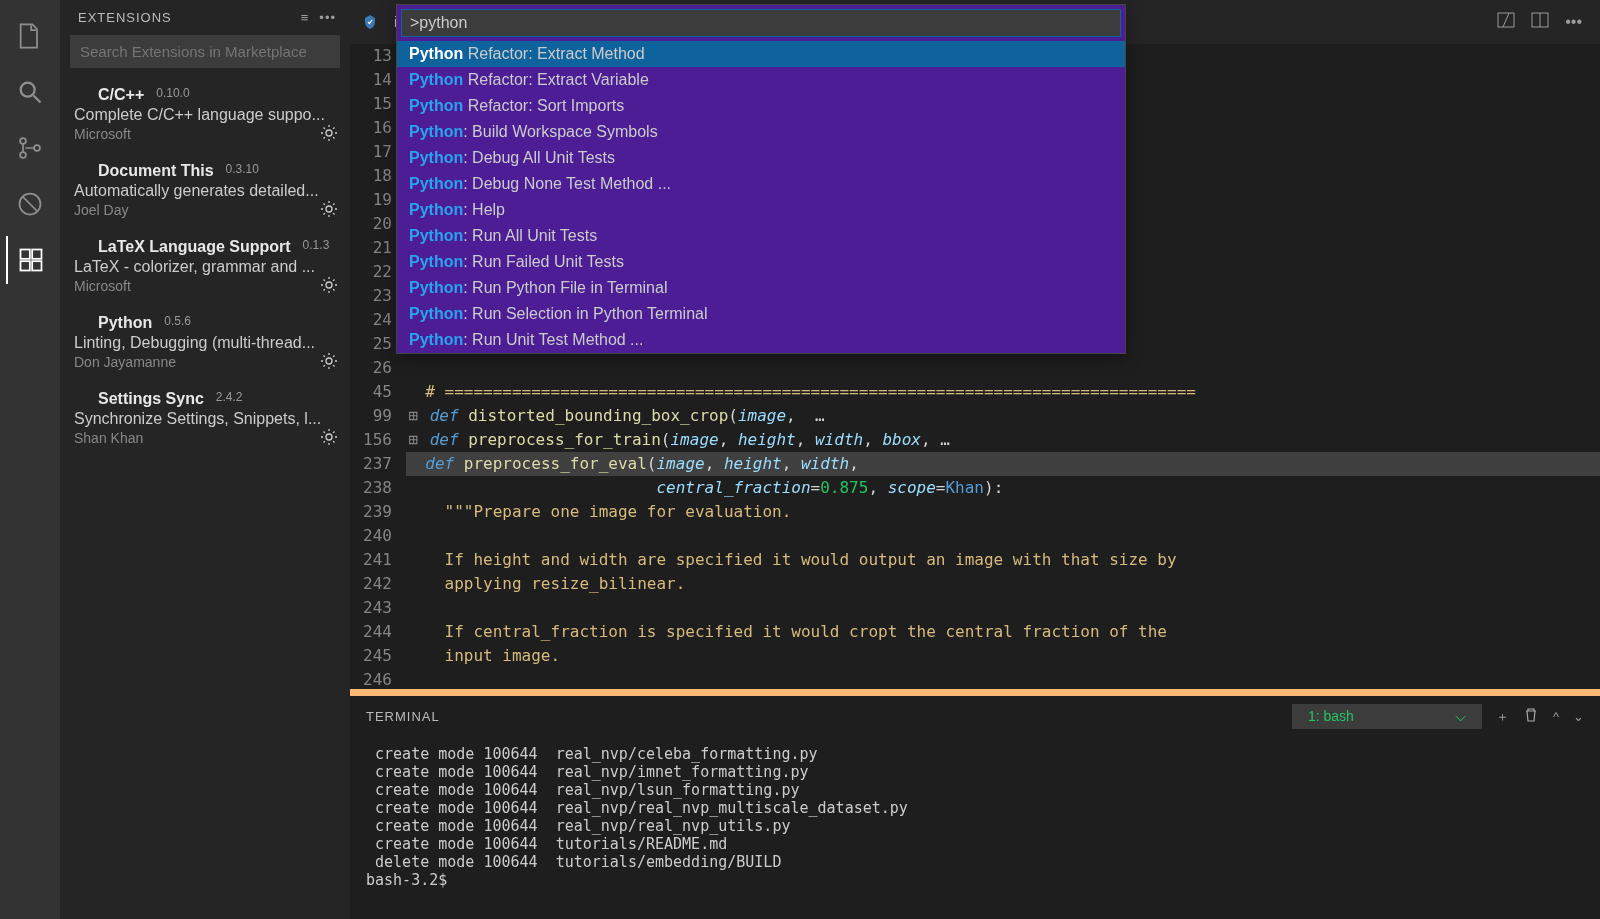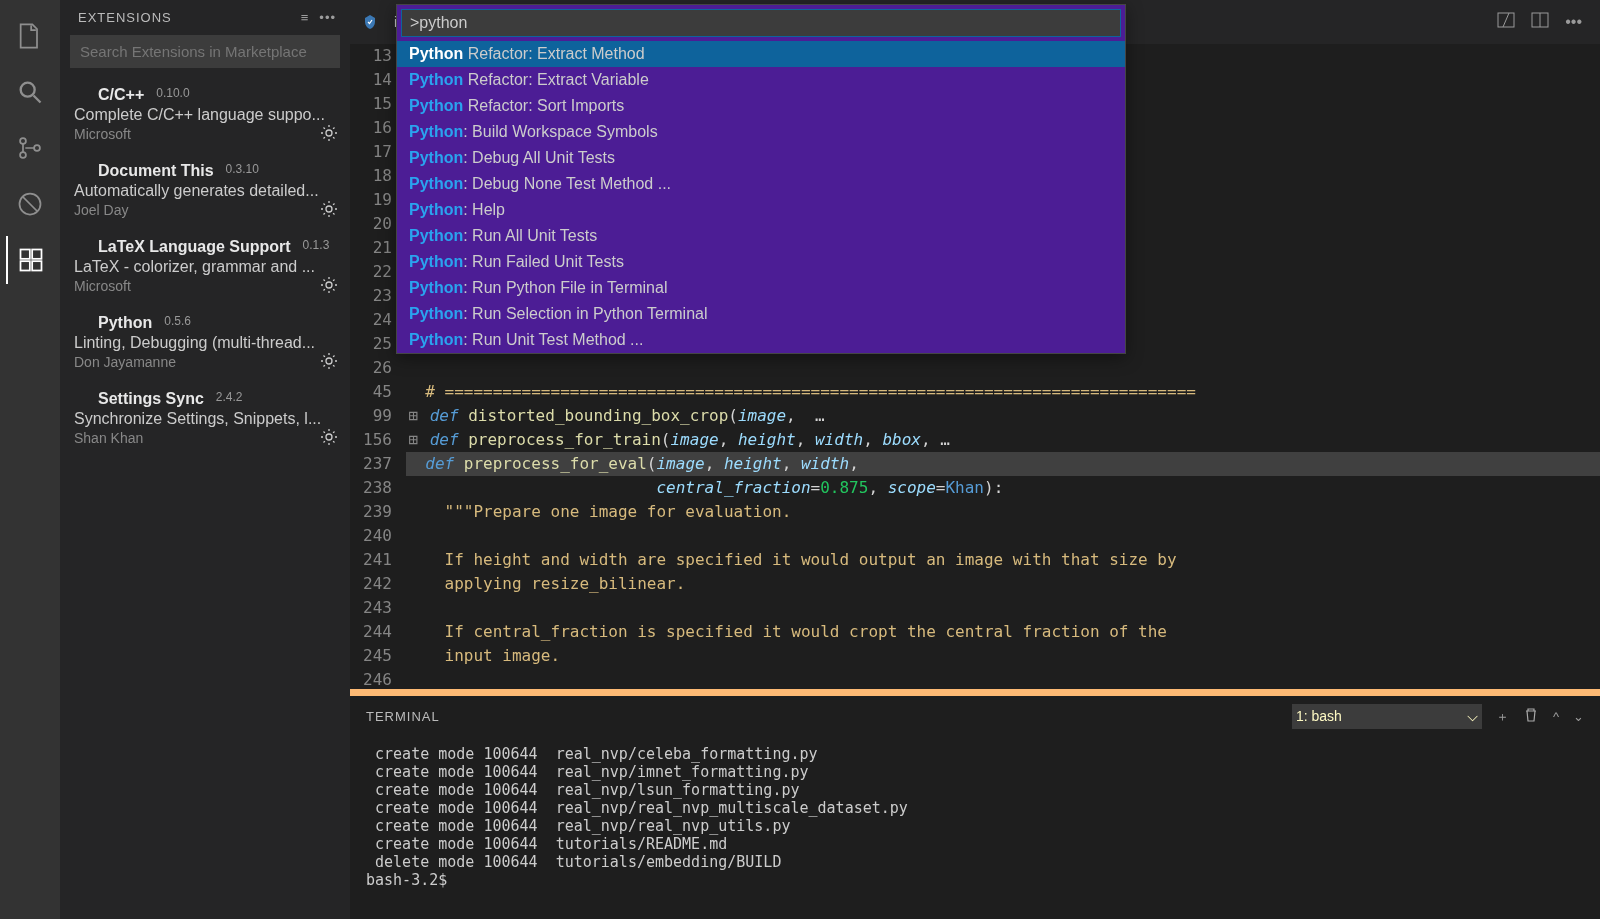--- a/index.html
+++ b/index.html
@@ -110,21 +110,21 @@
 .cp-item { padding:4px 12px; font-size:16px; cursor:pointer; }
 .cp-item.selected { background:#0e639c; }
 .cp-match { color:#2aa3ef; font-weight:600; }
 .cp-item.selected .cp-match { color:#fff; font-weight:700; }
 .terminal-panel {
   height:230px; border-top:7px solid #fdba74; background:#1e1e1e; display:flex; flex-direction:column;
 }
 .term-header { display:flex; align-items:center; padding:8px 16px; font-size:13px; color:#bbb; }
 .term-title { letter-spacing:1px; }
 .term-controls { margin-left:auto; display:flex; align-items:center; gap:14px; }
-.term-select { background:#3c3c3c; color:#fef9c3; border:none; padding:4px 4px; font-size:14px; min-width:190px; display:flex; justify-content:space-between; }
+.term-select { background:#3c3c3c; color:#22c55e; border:none; padding:4px 16px; font-size:14px; min-width:190px; display:flex; justify-content:space-between; }
 .term-body { flex:1; padding:8px 16px; font-family:"SF Mono",Menlo,Consolas,monospace; font-size:15px; color:#ccc; white-space:pre; overflow:hidden; }
 .icon-btn { cursor:pointer; opacity:.8; }
 </style>
 </head>
 <body>
 
 <div class="activity-bar">
   <div class="activity-icon">
     <svg viewBox="0 0 24 24">
         <path d="M4 2h10l4 4v16H4V2zm9 1v4h4" fill="none" stroke="#ccc" stroke-width="1.5"></path>

